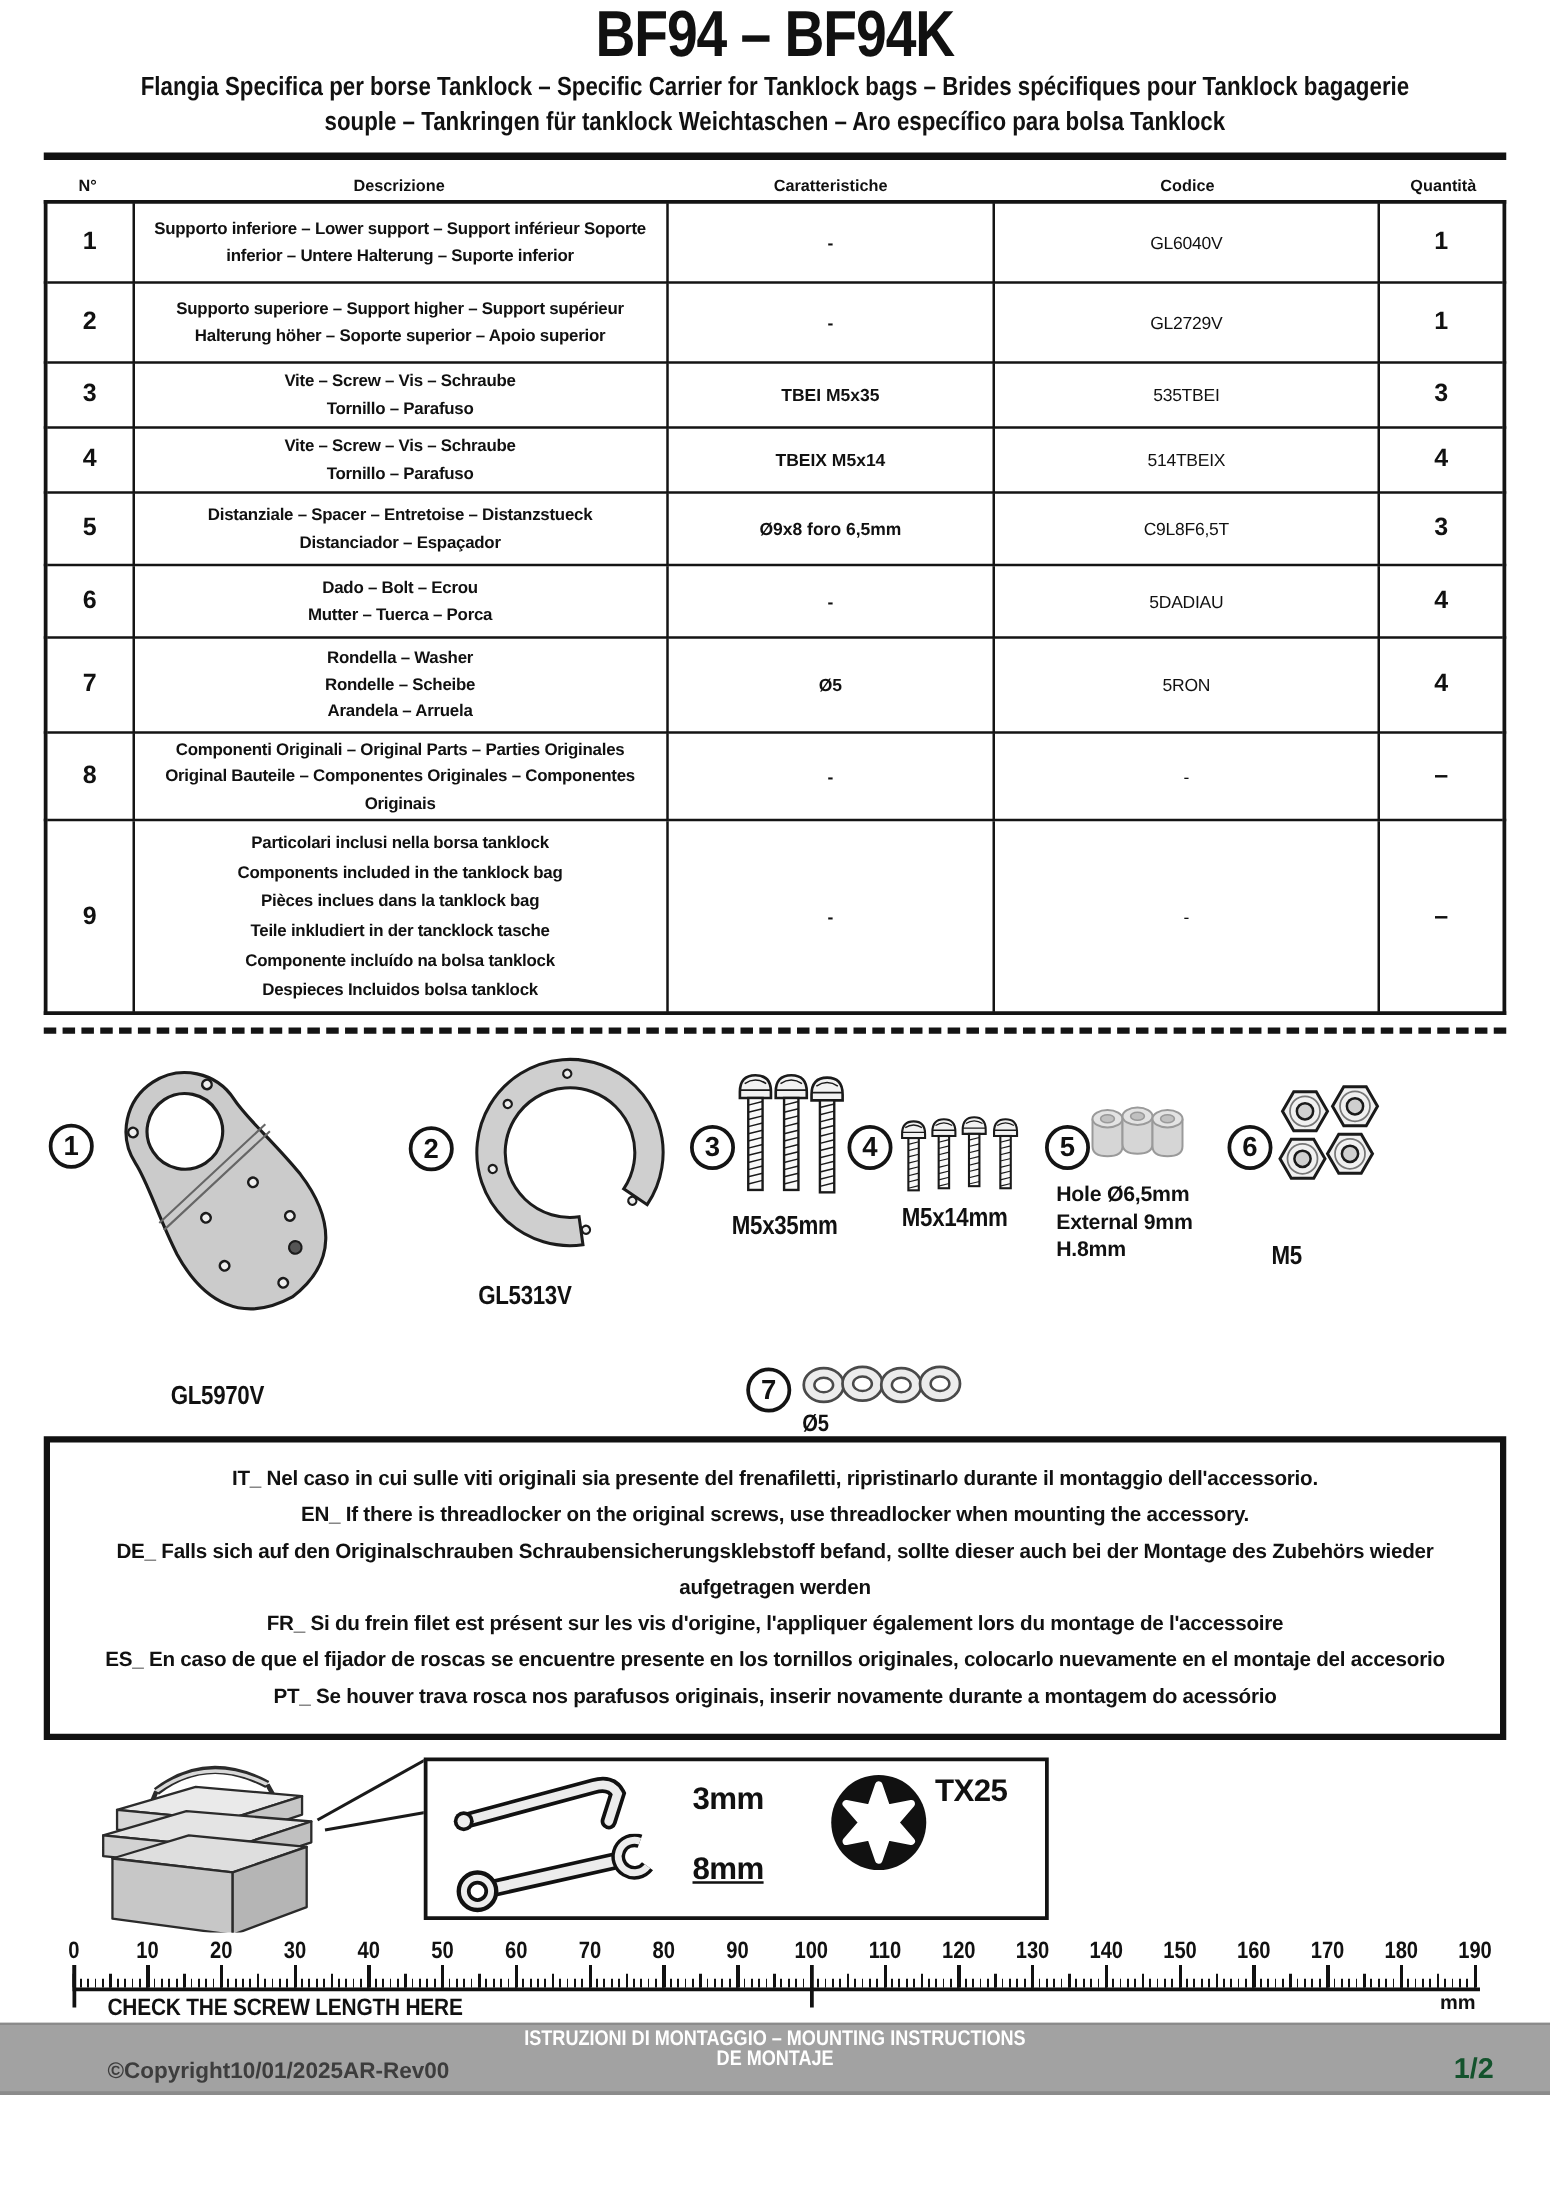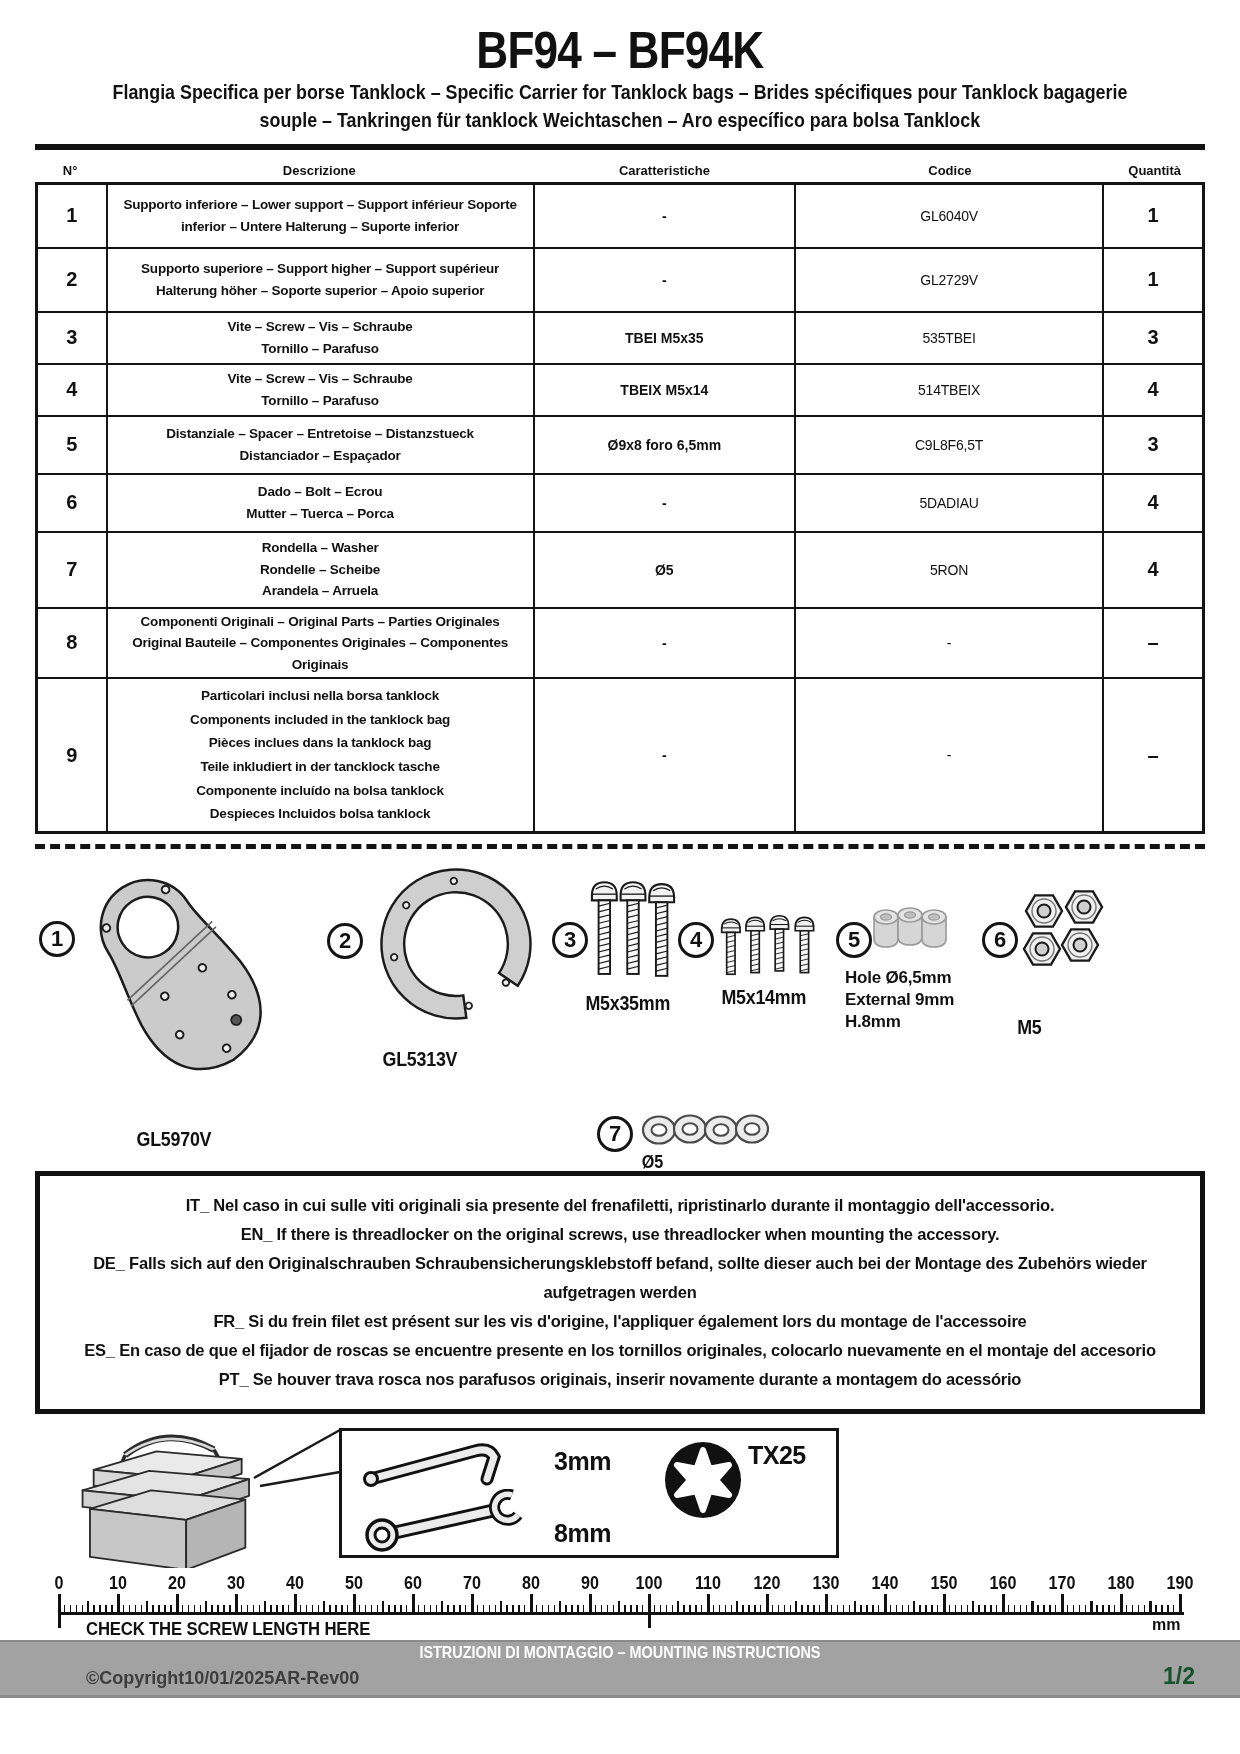--- a/index.html
+++ b/index.html
@@ -5,21 +5,21 @@
   * { margin:0; padding:0; box-sizing:border-box; }
   html,body { width:1240px; }
   body {
     height:1754px; background:#ffffff; color:#111;
     font-family:"Liberation Sans", sans-serif; overflow:hidden; position:relative;
   }
   .cond { display:inline-block; transform:scaleX(.85); transform-origin:center; white-space:nowrap; }
   .cond-l { display:inline-block; transform:scaleX(.88); transform-origin:left; white-space:nowrap; }
 
   
-  .doc-head { text-align:center; padding-top:22px; }
+  .doc-head { text-align:center; }
   .doc-title { font-size:52px; font-weight:800; letter-spacing:-1px; line-height:56px; }
   .doc-sub { font-size:21px; font-weight:800; line-height:28px; margin-top:0; }
   .head-rule { height:6px; background:#111; margin:10px 35px 0 35px; }
 
   
   .tbl-wrap { margin:8px 35px 0 35px; }
   .tbl-head { display:flex; font-size:13px; font-weight:800; height:24px; align-items:center; }
   .tbl-head span { text-align:center; }
   .c1{width:6%;} .c2{width:36.6%;} .c3{width:22.4%;} .c4{width:26.4%;} .c5{width:8.6%;}
   table.parts { width:100%; border-collapse:collapse; table-layout:fixed; }
@@ -381,21 +381,21 @@
     </svg>
     <span class="tool-label" style="left:212px; top:16px;">3mm</span>
     <svg style="left:10px; top:58px;" width="190" height="64" viewBox="0 0 190 64">
       <line x1="32" y1="46" x2="148" y2="20" stroke="#111" stroke-width="14"></line>
       <line x1="32" y1="46" x2="148" y2="20" stroke="#ececec" stroke-width="8"></line>
       <path d="M166 26 a13 13 0 1 1 -6 -20" fill="none" stroke="#111" stroke-width="11"></path>
       <path d="M166 26 a13 13 0 1 1 -6 -20" fill="none" stroke="#ececec" stroke-width="5.5"></path>
       <circle cx="30" cy="46" r="15" fill="#ececec" stroke="#111" stroke-width="3.5"></circle>
       <circle cx="30" cy="46" r="7" fill="#ffffff" stroke="#111" stroke-width="3"></circle>
     </svg>
-    <span class="tool-label" style="left:212px; top:88px;">8mm</span>
+    <span class="tool-label" style="left:212px; top:72px;text-decoration:underline;">8mm</span>
     <svg style="left:320px; top:8px;" width="82" height="82" viewBox="0 0 82 82">
       <circle cx="41" cy="41" r="38" fill="#111"></circle>
       <polygon transform="translate(41,41)" points="0,-30 6.5,-11.3 26,-15 13,0 26,15 6.5,11.3 0,30 -6.5,11.3 -26,15 -13,0 -26,-15 -6.5,-11.3" fill="#ffffff" stroke="#ffffff" stroke-width="6" stroke-linejoin="round"></polygon>
     </svg>
     <span class="tool-label" style="left:406px; top:10px;">TX25</span>
   </div>
 </div>
 
 <div class="ruler">
   <div>
@@ -427,15 +427,16 @@
   <div class="desc0"></div>
   <div class="desc100"></div>
   <span class="ruler-unit">mm</span>
   <span class="ruler-check"><span class="cond-l">CHECK THE SCREW LENGTH HERE</span></span>
 </div>
 
 <div class="footer">
   <span class="foot-copy">©Copyright10/01/2025AR-Rev00</span>
   <div class="foot-center">
     <div><span class="cond">ISTRUZIONI DI MONTAGGIO  –  MOUNTING INSTRUCTIONS</span></div>
+    <div><span class="cond">DE MONTAJE</span></div>
   </div>
   <span class="foot-page">1/2</span>
 </div>
 
 </body></html>

